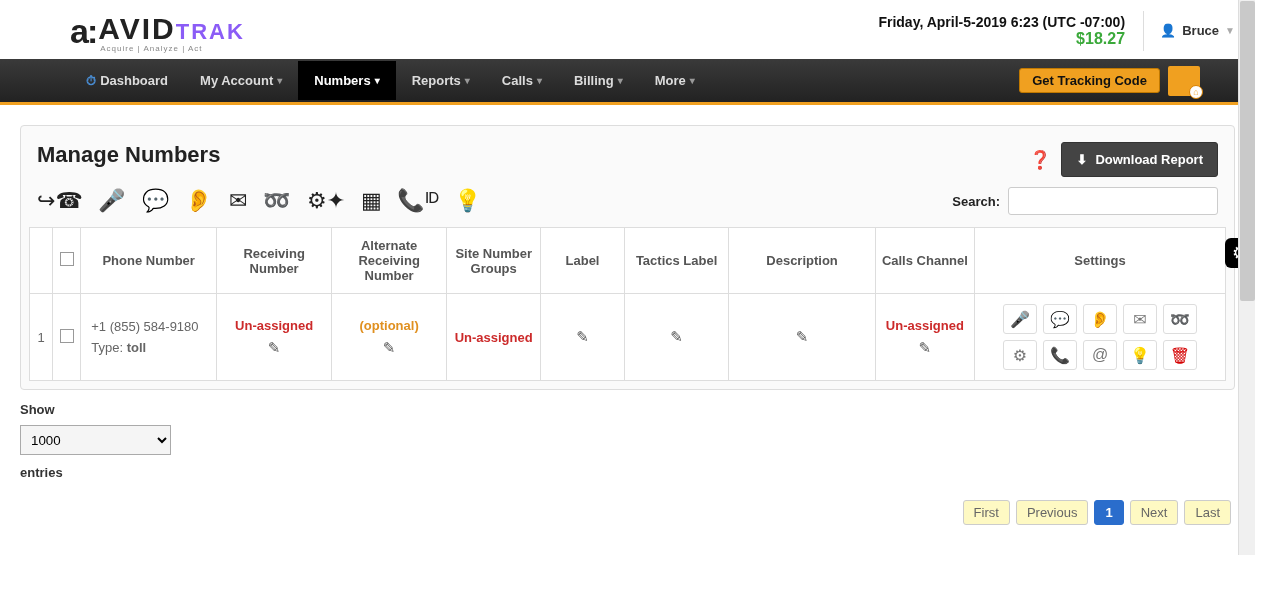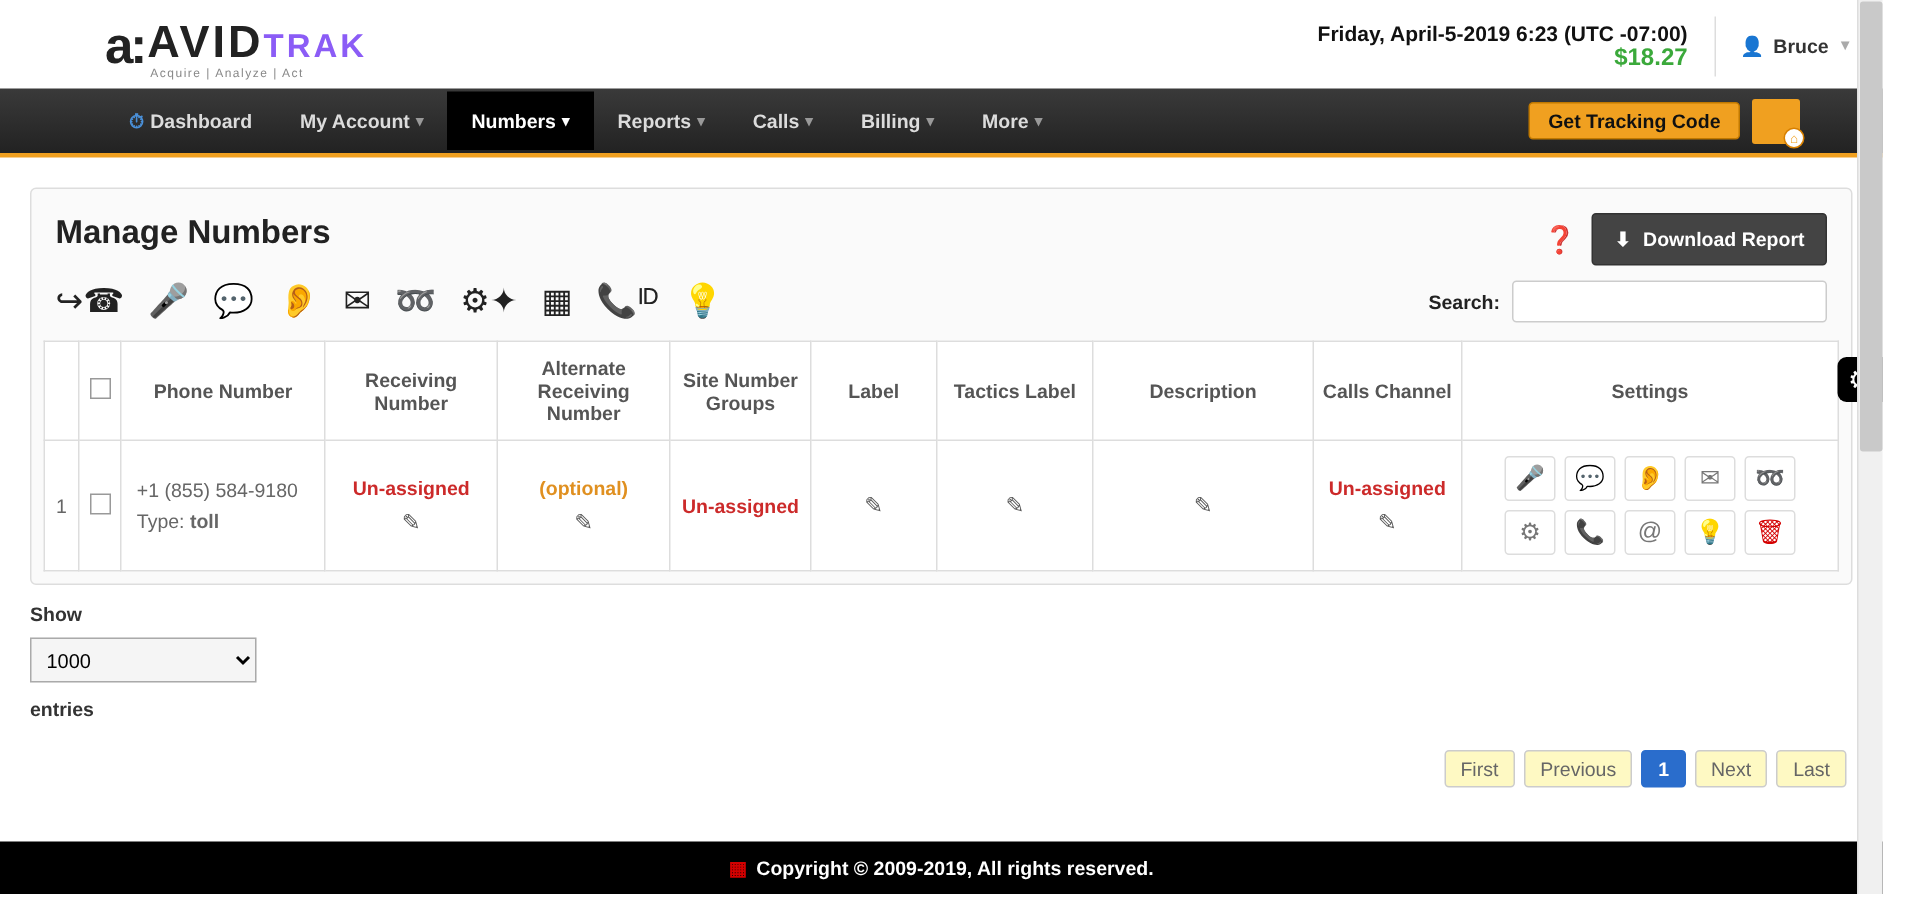--- a/index.html
+++ b/index.html
@@ -229,22 +229,19 @@
 
     <div class="pagination">
       <div class="page-btn">First</div>
       <div class="page-btn">Previous</div>
       <div class="page-btn active">1</div>
       <div class="page-btn">Next</div>
       <div class="page-btn">Last</div>
     </div>
   </div>
 
-  <div class="footer">
-    <span class="footer-grid">▦</span><span>Copyright © 2009-2019, All rights reserved.</span>
-  </div>
 
   <div class="gear-float">⚙</div>
 
   <div class="scrollbar">
     <div class="scroll-thumb"></div>
   </div>
 </div>
 
 </body></html>

